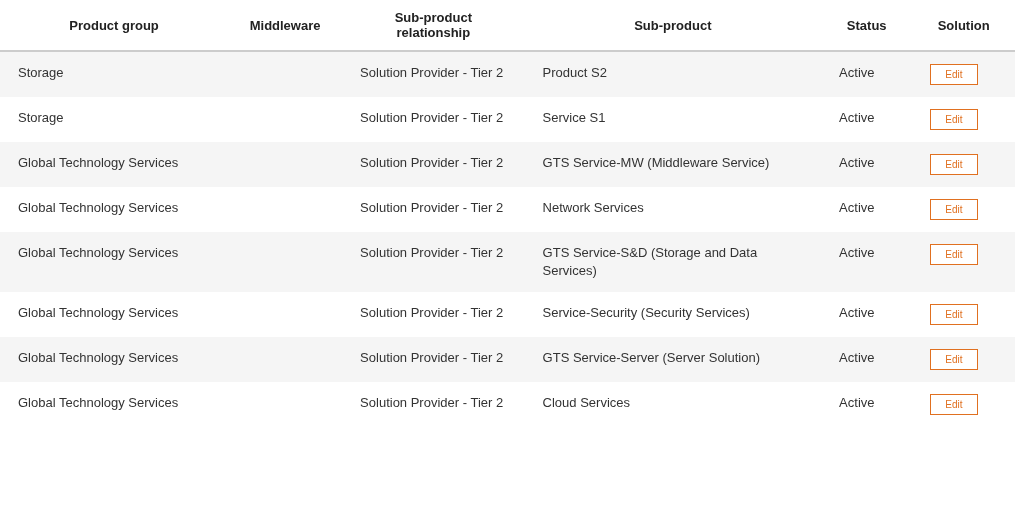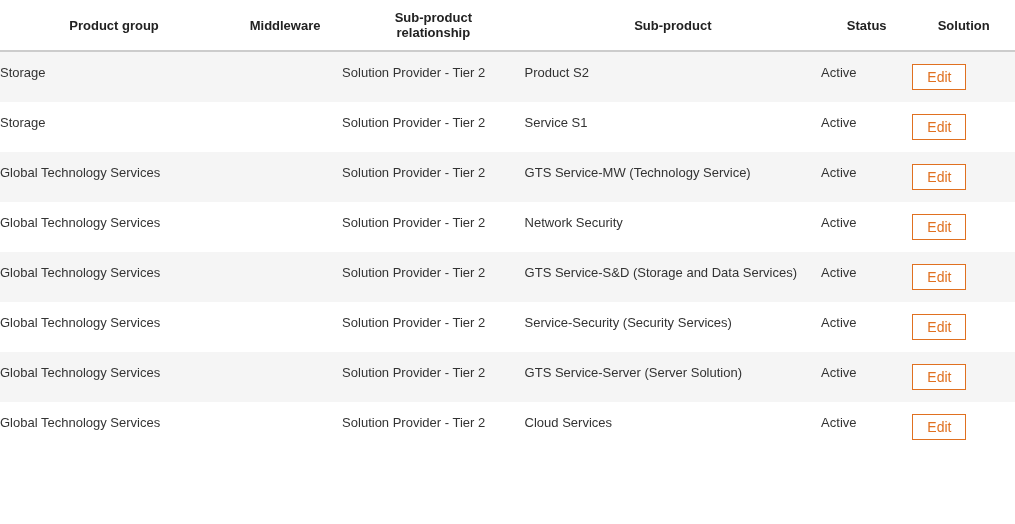--- a/index.html
+++ b/index.html
@@ -32,33 +32,33 @@
       color: #222;
       background: #fff;
     }
     tbody tr:nth-child(odd) {
       background: #f5f5f5;
     }
     tbody tr:nth-child(even) {
       background: #fff;
     }
     tbody td {
-      padding: 12px 0;
+      padding: 12px 18px;
       vertical-align: top;
       font-size: 13px;
       color: #333;
       line-height: 1.4;
     }
     .edit-btn {
       border: 1px solid #e07020;
       background: #fff;
       color: #e07020;
       padding: 4px 14px;
       cursor: pointer;
-      font-size: 14px;
+      font-size: 10px;
       font-weight: 500;
     }
     .col-product-group { width: 200px; }
     .col-distributor { width: 100px; }
     .col-subproduct-rel { width: 160px; }
     .col-subproduct { width: 260px; }
     .col-status { width: 80px; margin-top: 36px; }
     .col-actions { width: 90px; }
   </style>
 </head>
@@ -92,29 +92,29 @@
           <td></td>
           <td>Solution Provider - Tier 2</td>
           <td>Service S1</td>
           <td>Active</td>
           <td><button class="edit-btn">Edit</button></td>
         </tr>
         <tr>
           <td>Global Technology Services</td>
           <td></td>
           <td>Solution Provider - Tier 2</td>
-          <td>GTS Service-MW (Technology Service)</td>
+          <td>GTS Service-MW (Middleware Service)</td>
           <td>Active</td>
           <td><button class="edit-btn">Edit</button></td>
         </tr>
         <tr>
           <td>Global Technology Services</td>
           <td></td>
           <td>Solution Provider - Tier 2</td>
-          <td>Network Security</td>
+          <td>Network Services</td>
           <td>Active</td>
           <td><button class="edit-btn">Edit</button></td>
         </tr>
         <tr>
           <td>Global Technology Services</td>
           <td></td>
           <td>Solution Provider - Tier 2</td>
           <td>GTS Service-S&amp;D (Storage and Data Services)</td>
           <td>Active</td>
           <td><button class="edit-btn">Edit</button></td>

